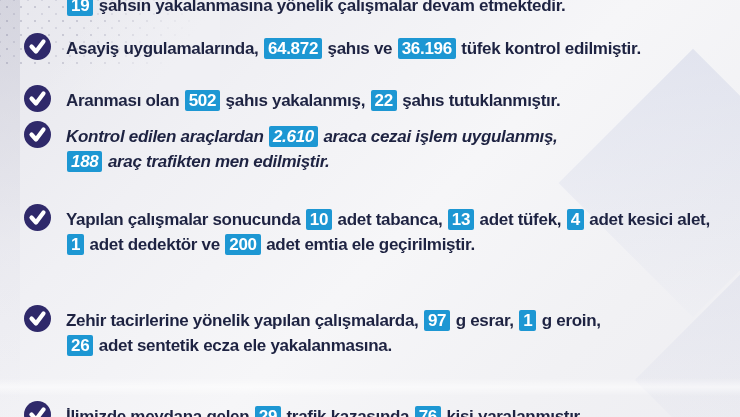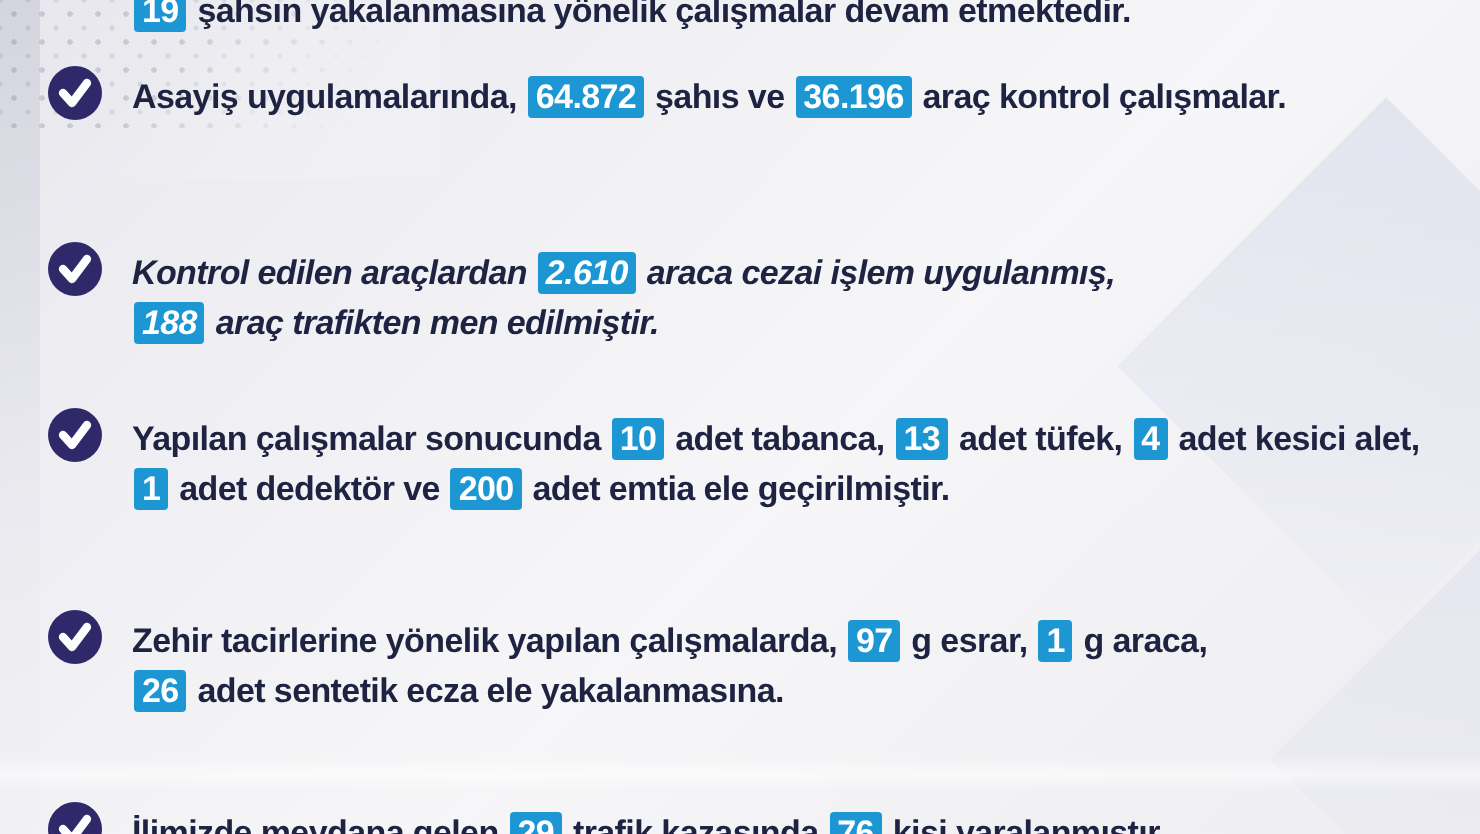--- a/index.html
+++ b/index.html
@@ -69,21 +69,30 @@
       <div class="text-block">
         <div class="line"><span class="hl">19</span><span> şahsın yakalanmasına yönelik çalışmalar devam etmektedir.</span></div>
       </div>
     </div>
     <div class="item" style="top: 36px; height: 25px;">
       <svg viewBox="0 0 27 27" class="check">
         <circle cx="13.5" cy="13.5" r="13.5" fill="#2f296a"></circle>
         <path d="M7.5 13.5 L12 18.5 L19.5 8.5" fill="none" stroke="#ffffff" stroke-width="4.2" stroke-linecap="round" stroke-linejoin="round"></path>
       </svg>
       <div class="text-block">
-        <div class="line"><span>Asayiş uygulamalarında, </span><span class="hl">64.872</span><span> şahıs ve </span><span class="hl">36.196</span><span> araç kontrol çalışmalar.</span></div>
+        <div class="line"><span>Asayiş uygulamalarında, </span><span class="hl">64.872</span><span> şahıs ve </span><span class="hl">36.196</span><span> tüfek kontrol edilmiştir.</span></div>
+      </div>
+    </div>
+    <div class="item" style="top: 88px; height: 25px;">
+      <svg viewBox="0 0 27 27" class="check">
+        <circle cx="13.5" cy="13.5" r="13.5" fill="#2f296a"></circle>
+        <path d="M7.5 13.5 L12 18.5 L19.5 8.5" fill="none" stroke="#ffffff" stroke-width="4.2" stroke-linecap="round" stroke-linejoin="round"></path>
+      </svg>
+      <div class="text-block">
+        <div class="line"><span>Aranması olan </span><span class="hl">502</span><span> şahıs yakalanmış, </span><span class="hl">22</span><span> şahıs tutuklanmıştır.</span></div>
       </div>
     </div>
     <div class="item" style="top: 124px; height: 50px; font-style: italic;">
       <svg viewBox="0 0 27 27" class="check">
         <circle cx="13.5" cy="13.5" r="13.5" fill="#2f296a"></circle>
         <path d="M7.5 13.5 L12 18.5 L19.5 8.5" fill="none" stroke="#ffffff" stroke-width="4.2" stroke-linecap="round" stroke-linejoin="round"></path>
       </svg>
       <div class="text-block">
         <div class="line"><span>Kontrol edilen araçlardan </span><span class="hl">2.610</span><span> araca cezai işlem uygulanmış,</span></div>
         <div class="line"><span class="hl">188</span><span> araç trafikten men edilmiştir.</span></div>
@@ -98,21 +107,21 @@
         <div class="line"><span>Yapılan çalışmalar sonucunda </span><span class="hl">10</span><span> adet tabanca, </span><span class="hl">13</span><span> adet tüfek, </span><span class="hl">4</span><span> adet kesici alet,</span></div>
         <div class="line"><span class="hl">1</span><span> adet dedektör ve </span><span class="hl">200</span><span> adet emtia ele geçirilmiştir.</span></div>
       </div>
     </div>
     <div class="item" style="top: 308px; height: 75px;">
       <svg viewBox="0 0 27 27" class="check">
         <circle cx="13.5" cy="13.5" r="13.5" fill="#2f296a"></circle>
         <path d="M7.5 13.5 L12 18.5 L19.5 8.5" fill="none" stroke="#ffffff" stroke-width="4.2" stroke-linecap="round" stroke-linejoin="round"></path>
       </svg>
       <div class="text-block">
-        <div class="line"><span>Zehir tacirlerine yönelik yapılan çalışmalarda, </span><span class="hl">97</span><span> g esrar, </span><span class="hl">1</span><span> g araca,</span></div>
+        <div class="line"><span>Zehir tacirlerine yönelik yapılan çalışmalarda, </span><span class="hl">97</span><span> g esrar, </span><span class="hl">1</span><span> g eroin,</span></div>
         <div class="line"><span class="hl">26</span><span> adet sentetik ecza ele yakalanmasına.</span></div>
       </div>
     </div>
     <div class="item" style="top: 404px; height: 25px;">
       <svg viewBox="0 0 27 27" class="check">
         <circle cx="13.5" cy="13.5" r="13.5" fill="#2f296a"></circle>
         <path d="M7.5 13.5 L12 18.5 L19.5 8.5" fill="none" stroke="#ffffff" stroke-width="4.2" stroke-linecap="round" stroke-linejoin="round"></path>
       </svg>
       <div class="text-block">
         <div class="line"><span>İlimizde meydana gelen </span><span class="hl">29</span><span> trafik kazasında </span><span class="hl">76</span><span> kişi yaralanmıştır.</span></div>

